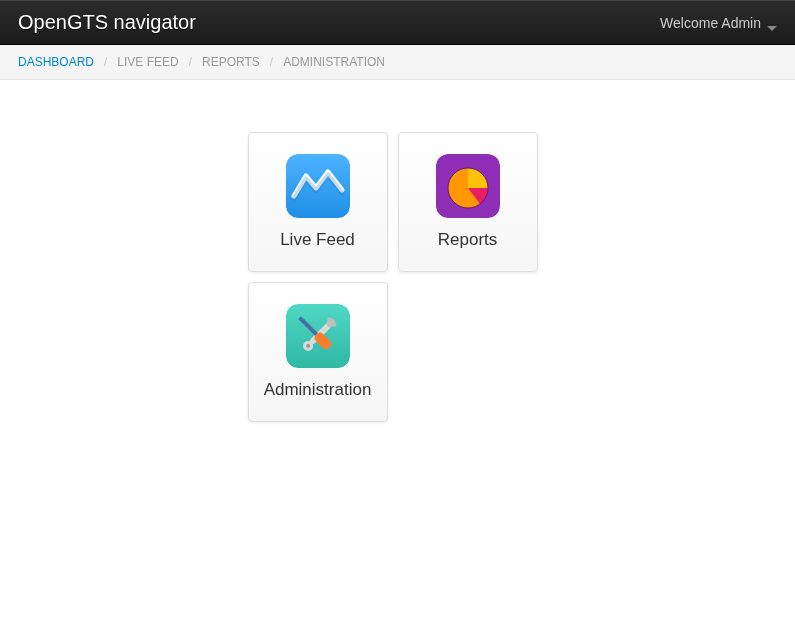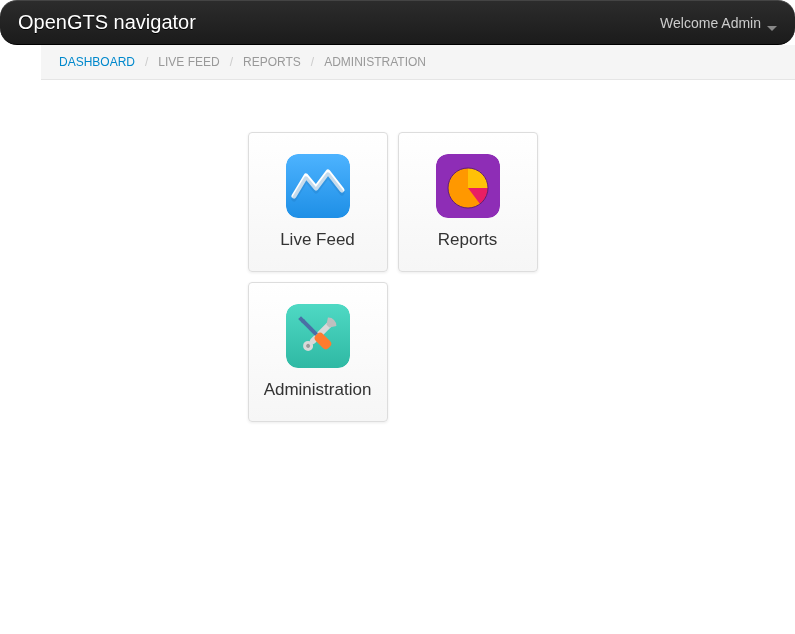--- a/index.html
+++ b/index.html
@@ -15,21 +15,20 @@
     .navbar {
       background: #1b1b1b;
       background: linear-gradient(to bottom, #2c2c2c, #1b1b1b);
       border-top: 1px solid #444;
       border-bottom: 1px solid #000;
       height: 45px;
       display: flex;
       align-items: center;
       justify-content: space-between;
       padding: 0 18px;
-      border-radius: 17px;
     }
     .brand {
       color: #fff;
       font-size: 20px;
       font-weight: 400;
       text-shadow: 0 1px 0 #000;
     }
     .user-menu {
       color: #ccc;
       font-size: 14px;
@@ -48,21 +47,20 @@
     }
     .breadcrumb {
       background: #f5f5f5;
       border-bottom: 1px solid #e5e5e5;
       padding: 10px 18px;
       font-size: 12px;
       color: #999;
       display: flex;
       align-items: center;
       gap: 10px;
-      margin-left: 41px;
     }
     .breadcrumb-item {
       color: #999;
       text-transform: uppercase;
     }
     .breadcrumb-item.active {
       color: #0088cc;
     }
     .breadcrumb-sep {
       color: #ccc;

